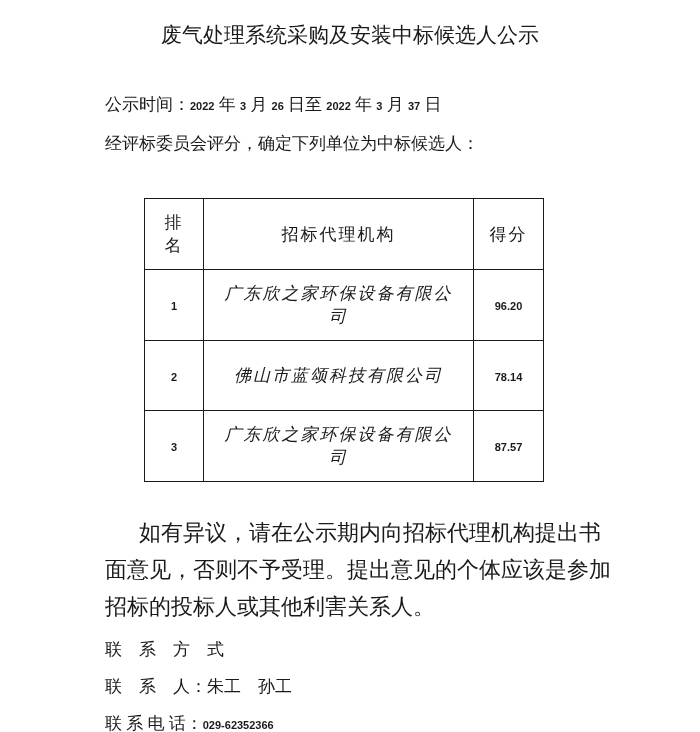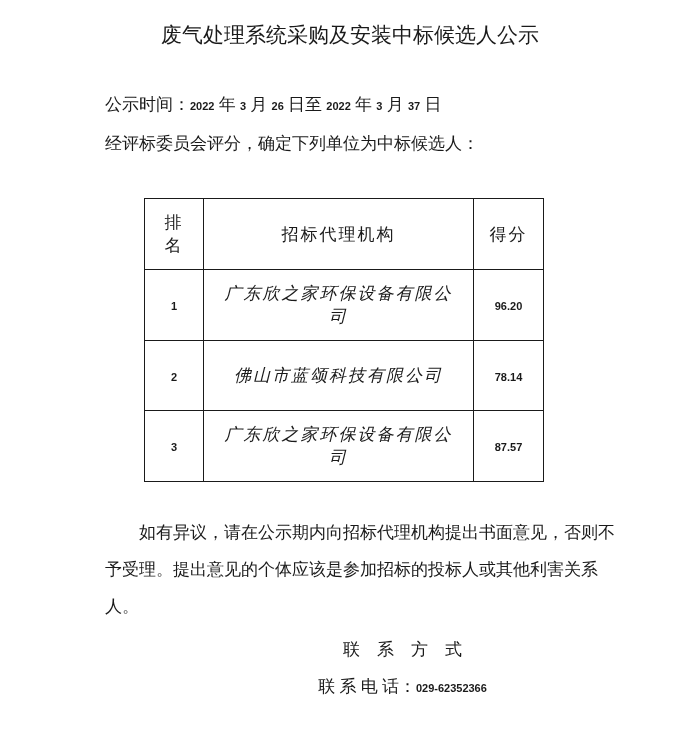--- a/index.html
+++ b/index.html
@@ -21,25 +21,25 @@
   .bid-table td, .bid-table th {
     border:1.5px solid #1a1a1a; height:45px; padding:12px;
     text-align:center; vertical-align:middle; font-weight:normal;
   }
   .c-rank   { width:59px; }
   .c-bidder { width:270px; }
   .c-score  { width:70px; }
   .bid-table th { letter-spacing:2px; }
   .bidder-cell { text-align:left; padding-left:12px; letter-spacing:2px;font-style:italic; }
   .objection {
-    width:515px; margin:32px 0 0 105px; font-size:17px;
+    width:515px; margin:32px 0 0 105px; font-size:22px;
     line-height:37px; text-indent:34px;
   }
   .contact { margin:6px 0 0 105px; font-size:17px; }
-  .contact-line { display:flex; line-height:37px;justify-content:center; }
+  .contact-line { display:flex; line-height:37px; }
   .contact-label { white-space:pre; flex:none; }
   .contact-value { white-space:pre-wrap; }
   .addr-value { width:395px; white-space:normal; }
   .num {
     font-family:"Liberation Sans","DejaVu Sans",sans-serif;
     font-weight:bold; font-size:11px; letter-spacing:0;
   }
 </style>
 </head>
 <body>
@@ -85,18 +85,22 @@
 
   <div class="objection">如有异议，请在公示期内向招标代理机构提出书面意见，否则不予受理。提出意见的个体应该是参加招标的投标人或其他利害关系人。</div>
 
   <div class="contact">
     <div class="contact-line">
       <span class="contact-label">联　系　方　式</span>
     </div>
     <div class="contact-line">
     </div>
     <div class="contact-line">
+      <span class="contact-label">联　系　人：</span>
+      <span class="contact-value">朱工　孙工</span>
+    </div>
+    <div class="contact-line">
       <span class="contact-label">联 系 电 话：</span>
       <span class="contact-value"><span class="num">029-62352366</span></span>
     </div>
   </div>
 
 </div>
 
 </body></html>

